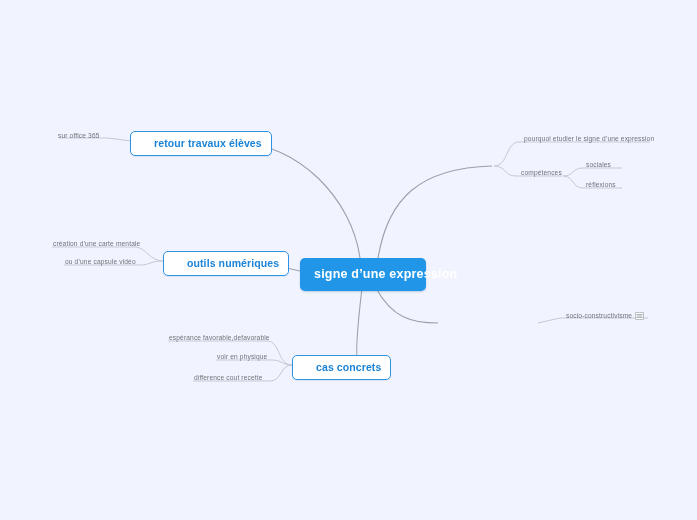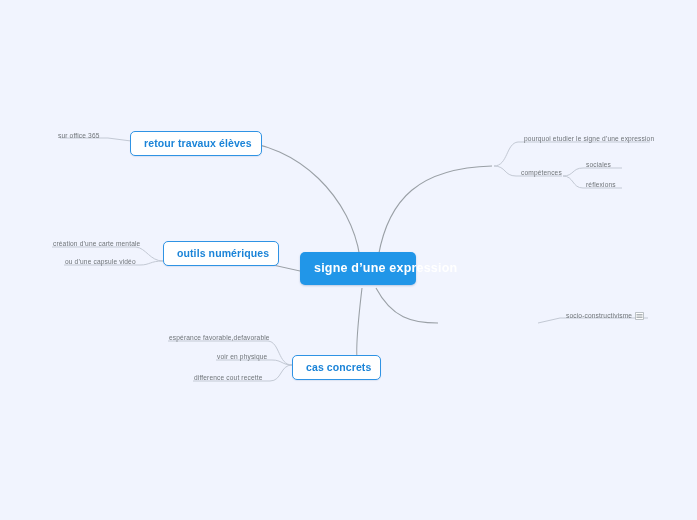--- a/index.html
+++ b/index.html
@@ -45,21 +45,21 @@
     text-align: center;
   }
   .branch {
     background: #ffffff;
     color: #1b84d8;
     font-weight: bold;
     font-size: 10.5px;
     letter-spacing: .1px;
     border: 1.6px solid #2f93e4;
     border-radius: 5px;
-    padding: 5px 9px 6px 13px;
+    padding: 5px 9px 6px 23px;
     box-shadow: 0 1px 1px rgba(40,80,140,.10);
     text-align: center;
   }
   .leaf {
     color: #6f7478;
     font-size: 6.6px;
     letter-spacing: .15px;
     padding: 0 3px 2px 3px;
     text-align: center;
     line-height: 9px;
@@ -126,26 +126,26 @@
       <path d="M 563,176 C 574,176 572,188 583,188"></path>
       <path d="M 583,188 L 622,188"></path>
     </g>
 
     <g fill="none" stroke="#c3c9d4" stroke-width="1">
       <path d="M 538,323 L 560,318"></path>
       <path d="M 560,318 L 648,318"></path>
     </g>
   </svg>
 
-  <div class="node root" style="left:300px; top:252px; width:116px;">signe d’une expression</div>
+  <div class="node root" style="left:300px; top:258px; width:126px;">signe d’une expression</div>
 
   <div class="node branch" style="left:130px; top:131px;">retour travaux élèves</div>
   <div class="node leaf" style="left:55px; top:131px;">sur office 365</div>
 
-  <div class="node branch" style="left:163px; top:241px;">outils numériques</div>
+  <div class="node branch" style="left:163px; top:251px;">outils numériques</div>
   <div class="node leaf" style="left:50px; top:239px;">création d’une carte mentale</div>
   <div class="node leaf" style="left:62px; top:257px;">ou d’une capsule vidéo</div>
 
   <div class="node branch" style="left:292px; top:355px;">cas concrets</div>
   <div class="node leaf" style="left:166px; top:333px;">espérance favorable,defavorable</div>
   <div class="node leaf" style="left:214px; top:352px;">voir en physique</div>
   <div class="node leaf" style="left:191px; top:373px;">difference cout recette</div>
 
   <div class="node leaf" style="left:521px; top:134px;">pourquoi etudier le signe d’une expression</div>
   <div class="node leaf" style="left:518px; top:168px;">compétences</div>

